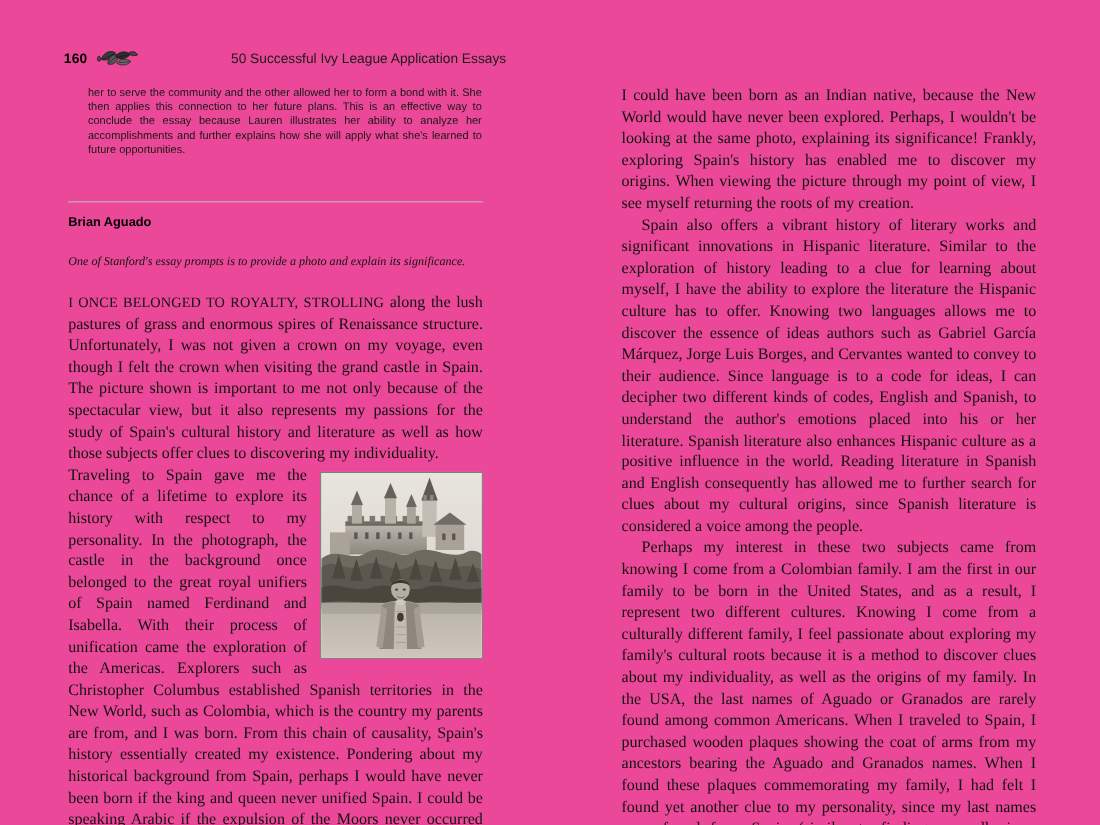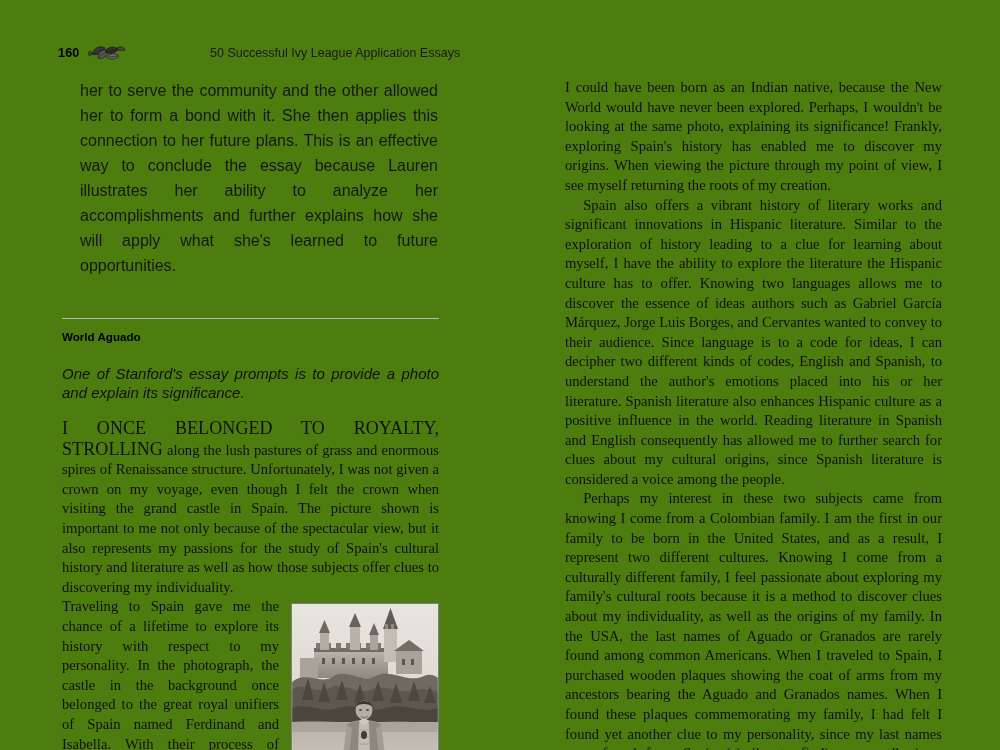--- a/index.html
+++ b/index.html
@@ -12,21 +12,21 @@
     width: 1000px;
     height: 750px;
     overflow: hidden;
     font-family: "Liberation Serif", serif;
     color: #111111;
   }
   .spread {
     position: relative;
     width: 1000px;
     height: 750px;
-    background: #4d7c0f;
+    background: #ec4899;
   }
 
   
   .running-head {
     position: absolute;
     top: 42px;
     height: 22px;
     display: flex;
     align-items: center;
   }
@@ -76,22 +76,22 @@
     position: absolute;
     top: 78px;
     width: 377px;
   }
   .col.left  { left: 62px; }
   .col.right { left: 565px; }
 
   
   .commentary {
     font-family: "Liberation Sans", sans-serif;
-    font-size: 16px;
-    line-height: 25px;
+    font-size: 10px;
+    line-height: 13px;
     color: #171717;
     text-align: justify;
     margin: 0 0 0 18px;
     width: 358px;
     hyphens: none;
   }
 
   
   .essay-head {
     margin-top: 40px;
@@ -115,23 +115,23 @@
     font-family: "Liberation Sans", sans-serif;
     font-weight: bold;
     font-size: 11.6px;
     line-height: 15px;
     color: #000000;
     margin: 0;
   }
 
   
   .prompt {
-    font-family: Liberation Sans, sans-serif;
+    font-family: Liberation Serif, serif;
     font-style: italic;
-    font-size: 15px;
+    font-size: 11px;
     line-height: 19px;
     text-align: justify;
     margin: 20px 0 0 0;
     color: #111111;
   }
 
   
   .body-text {
     font-family: Liberation Serif, serif;
     font-size: 14.6px;
@@ -142,21 +142,21 @@
     -webkit-hyphens: auto;
     hyphens: auto;
   }
   .body-text + .body-text {
     text-indent: 1.25em;
   }
   .first-para {
     margin-top: 17px;
   }
   .lead-caps {
-    font-size: 18px;
+    font-size: 13px;
     letter-spacing: 0.1px;
   }
 
   
   .photo-figure {
     float: right;
     width: 146px;
     height: 168px;
     margin: 6px 0 6px 12px;
     border: 1px solid #7c7c7c;
@@ -200,21 +200,21 @@
     <span class="head-title">50 Successful Ivy League Application Essays</span>
   </div>
 
 
   <div class="col left">
 
     <p class="commentary">her to serve the community and the other allowed her to form a bond with it. She then applies this connection to her future plans. This is an effective way to conclude the essay because Lauren illustrates her ability to analyze her accomplishments and further explains how she will apply what she's learned to future opportunities.</p>
 
     <div class="essay-head">
       <hr class="rule">
-      <div class="byline">World Aguado</div>
+      <div class="byline">Brian Aguado</div>
     </div>
 
     <p class="prompt">One of Stanford's essay prompts is to provide a photo and explain its significance.</p>
 
     <p class="body-text first-para"><span class="lead-caps">I ONCE BELONGED TO ROYALTY, STROLLING</span><span> along the lush pastures of grass and enormous spires of Renaissance structure. Unfortunately, I was not given a crown on my voyage, even though I felt the crown when visiting the grand castle in Spain. The picture shown is important to me not only because of the spectacular view, but it also represents my passions for the study of Spain's cultural history and literature as well as how those subjects offer clues to discovering my individuality.</span></p>
 
     <div class="clearfix">
       <figure class="photo-figure">
         <svg width="146" height="168" viewBox="0 0 146 168" xmlns="http://www.w3.org/2000/svg" role="img">
           <defs>

